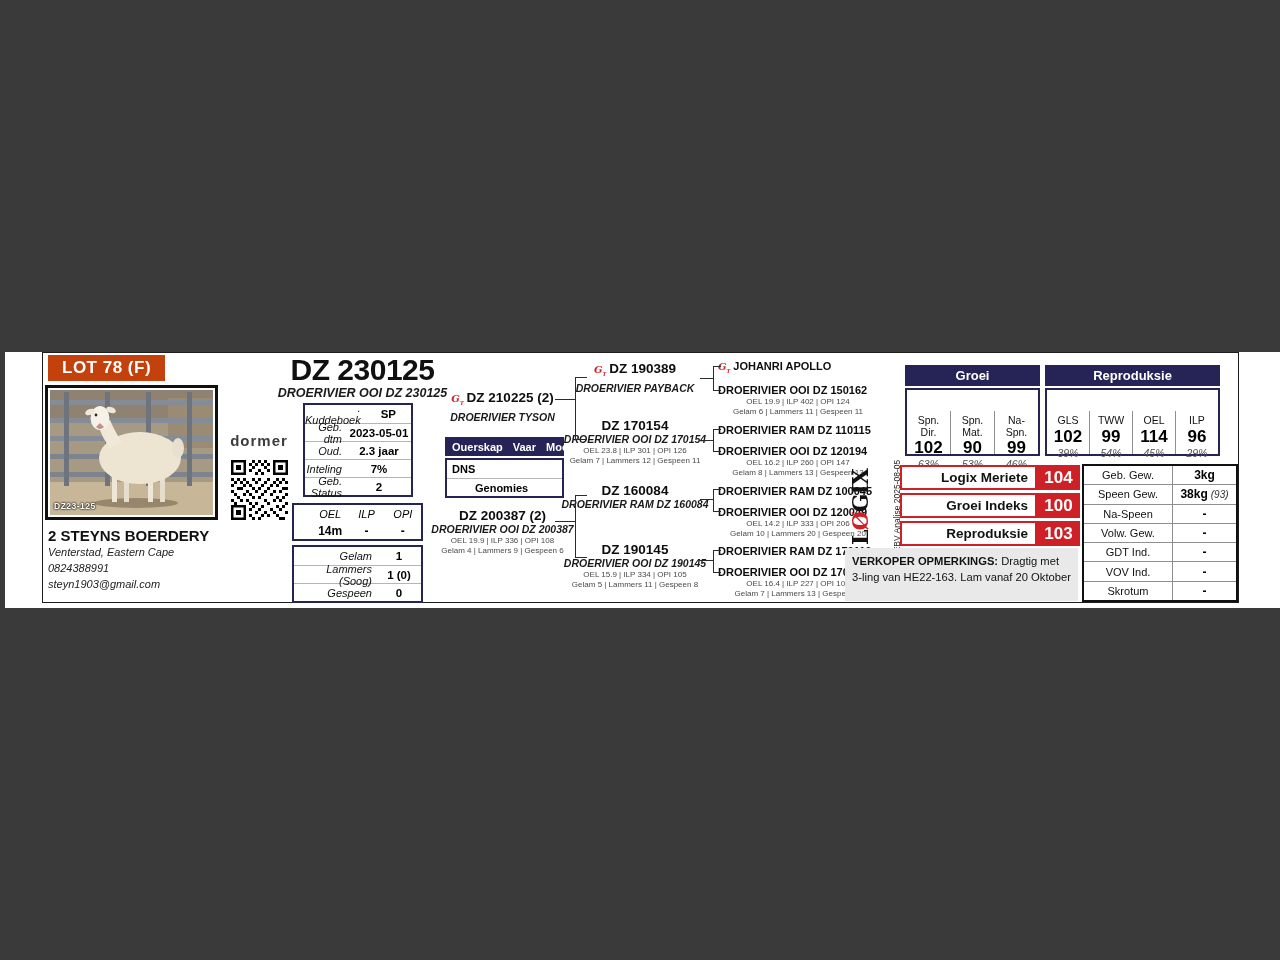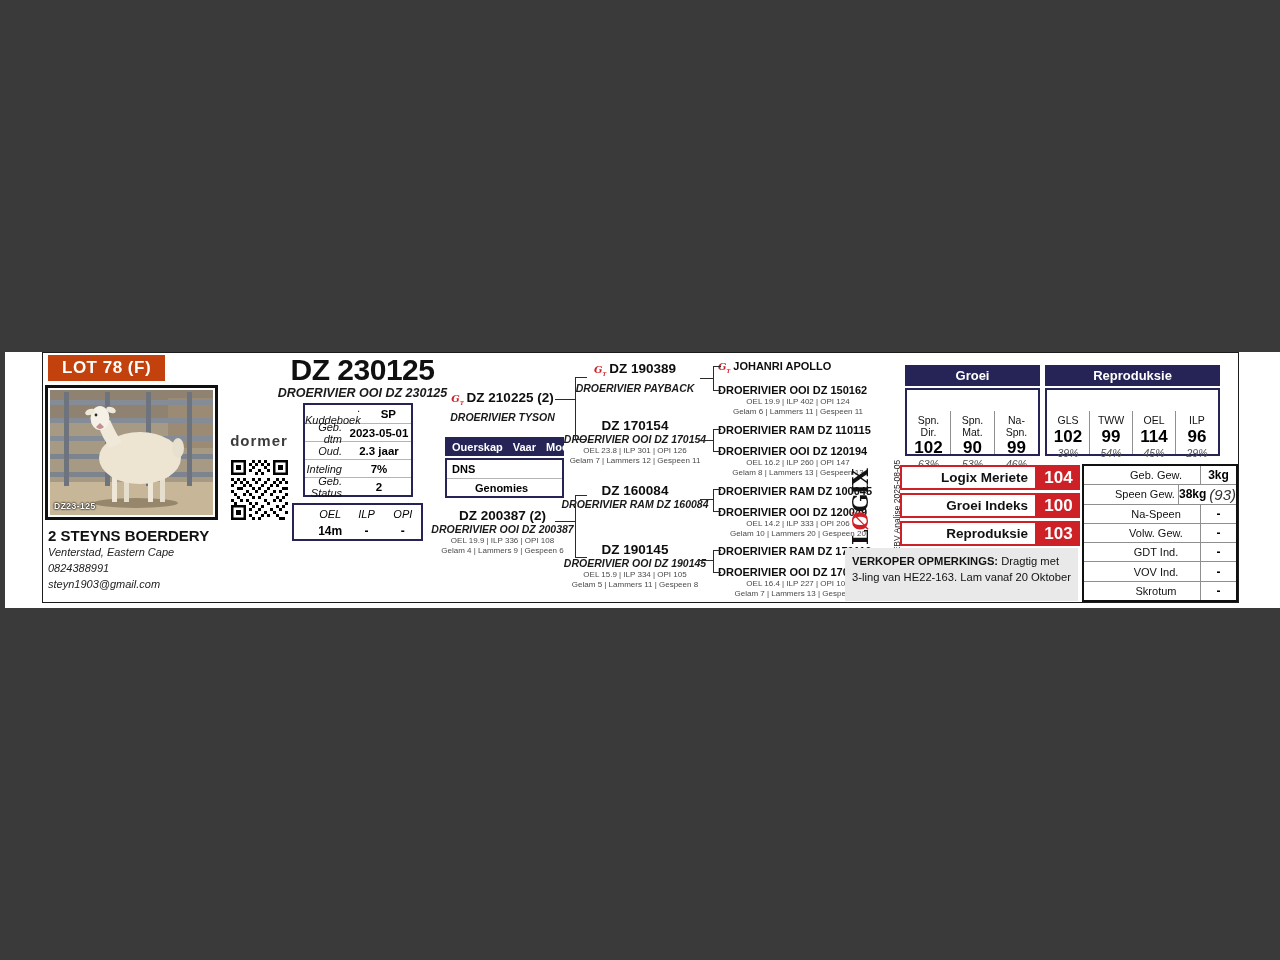--- a/index.html
+++ b/index.html
@@ -99,26 +99,26 @@
     display:flex; align-items:center; justify-content:center; }
 
   
   .remarks { left:840px; top:196px; width:233px; height:53px; background:#e9e9e9; padding:5px 7px;
     font-size:11.2px; color:#111; line-height:1.45; }
   .remarks b { font-weight:bold; }
 
   
   .weights { left:1077px; top:112px; width:156px; height:138px; border:2px solid #101010;
     display:flex; flex-direction:column; background:#fff; }
-  .wrow { flex:1; display:flex;padding-left:28px; }
+  .wrow { flex:1; display:flex; }
   .wrow + .wrow { border-top:1px solid #8f8f8f; }
   .wlbl { width:88px; display:flex; align-items:center; justify-content:center; font-size:11px; color:#111; }
   .wval { flex:1; border-left:1px solid #8f8f8f; display:flex; align-items:center; justify-content:center;
     font-size:12px; font-weight:bold; color:#000; gap:3px; }
-  .wnote { font-size:15px; font-style:italic; font-weight:normal; color:#333; }
+  .wnote { font-size:10px; font-style:italic; font-weight:normal; color:#333; }
 </style>
 </head>
 <body>
 
 <div id="page">
   <div id="frame"></div>
 
   <div class="abs lot-badge">LOT 78 (F)</div>
 
   <div class="abs photo-frame">
@@ -232,20 +232,34 @@
       <div class="oel-head">ILP</div>
       <div class="oel-head">OPI</div>
     </div>
     <div class="oel-row">
       <div class="oel-val">14m</div>
       <div class="oel-val">-</div>
       <div class="oel-val">-</div>
     </div>
   </div>
 
+  <div class="abs ntab lamb-table">
+    <div class="itr">
+        <div class="lbl">Gelam</div>
+        <div class="val narrow">1</div>
+      </div>
+    <div class="itr">
+        <div class="lbl">Lammers (Soog)</div>
+        <div class="val narrow">1 (0)</div>
+      </div>
+    <div class="itr">
+        <div class="lbl">Gespeen</div>
+        <div class="val narrow">0</div>
+      </div>
+  </div>
 
   <div class="abs ouerskap-head">
     <span>Ouerskap</span>
     <span>Vaar</span>
     <span>Moer</span>
   </div>
   <div class="abs ntab ouerskap-body">
     <div class="obr">DNS</div>
     <div class="obr">Genomies</div>
   </div>

